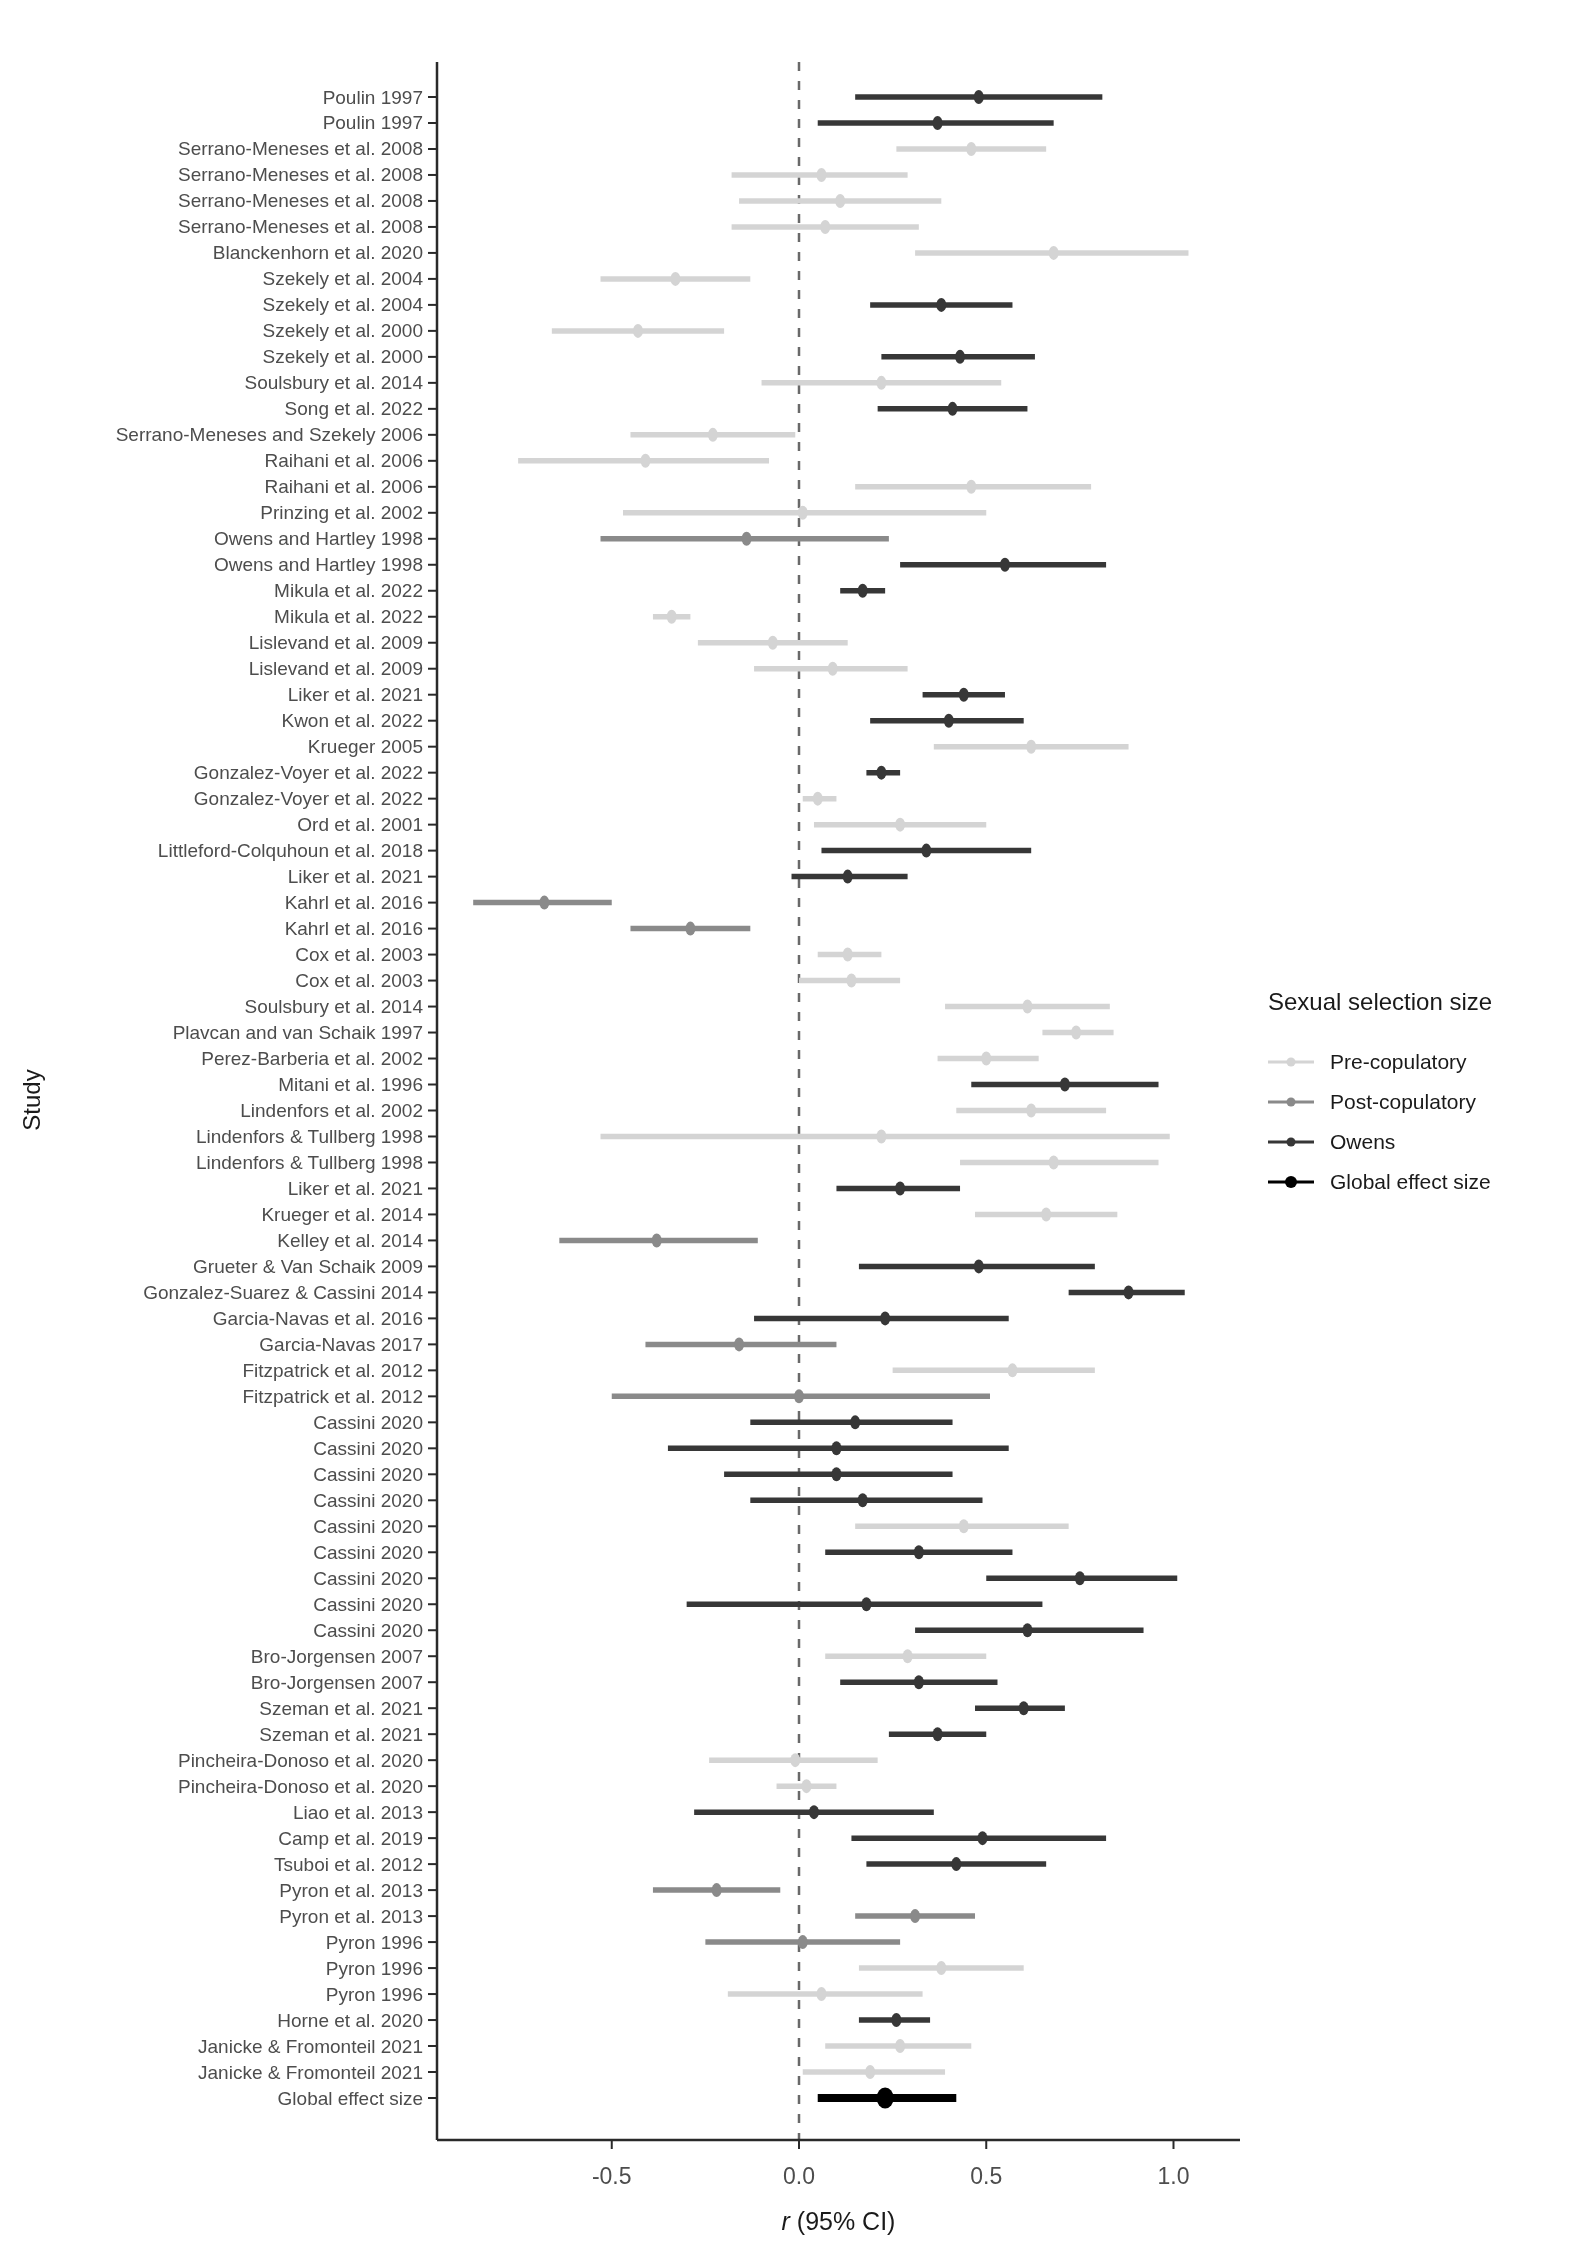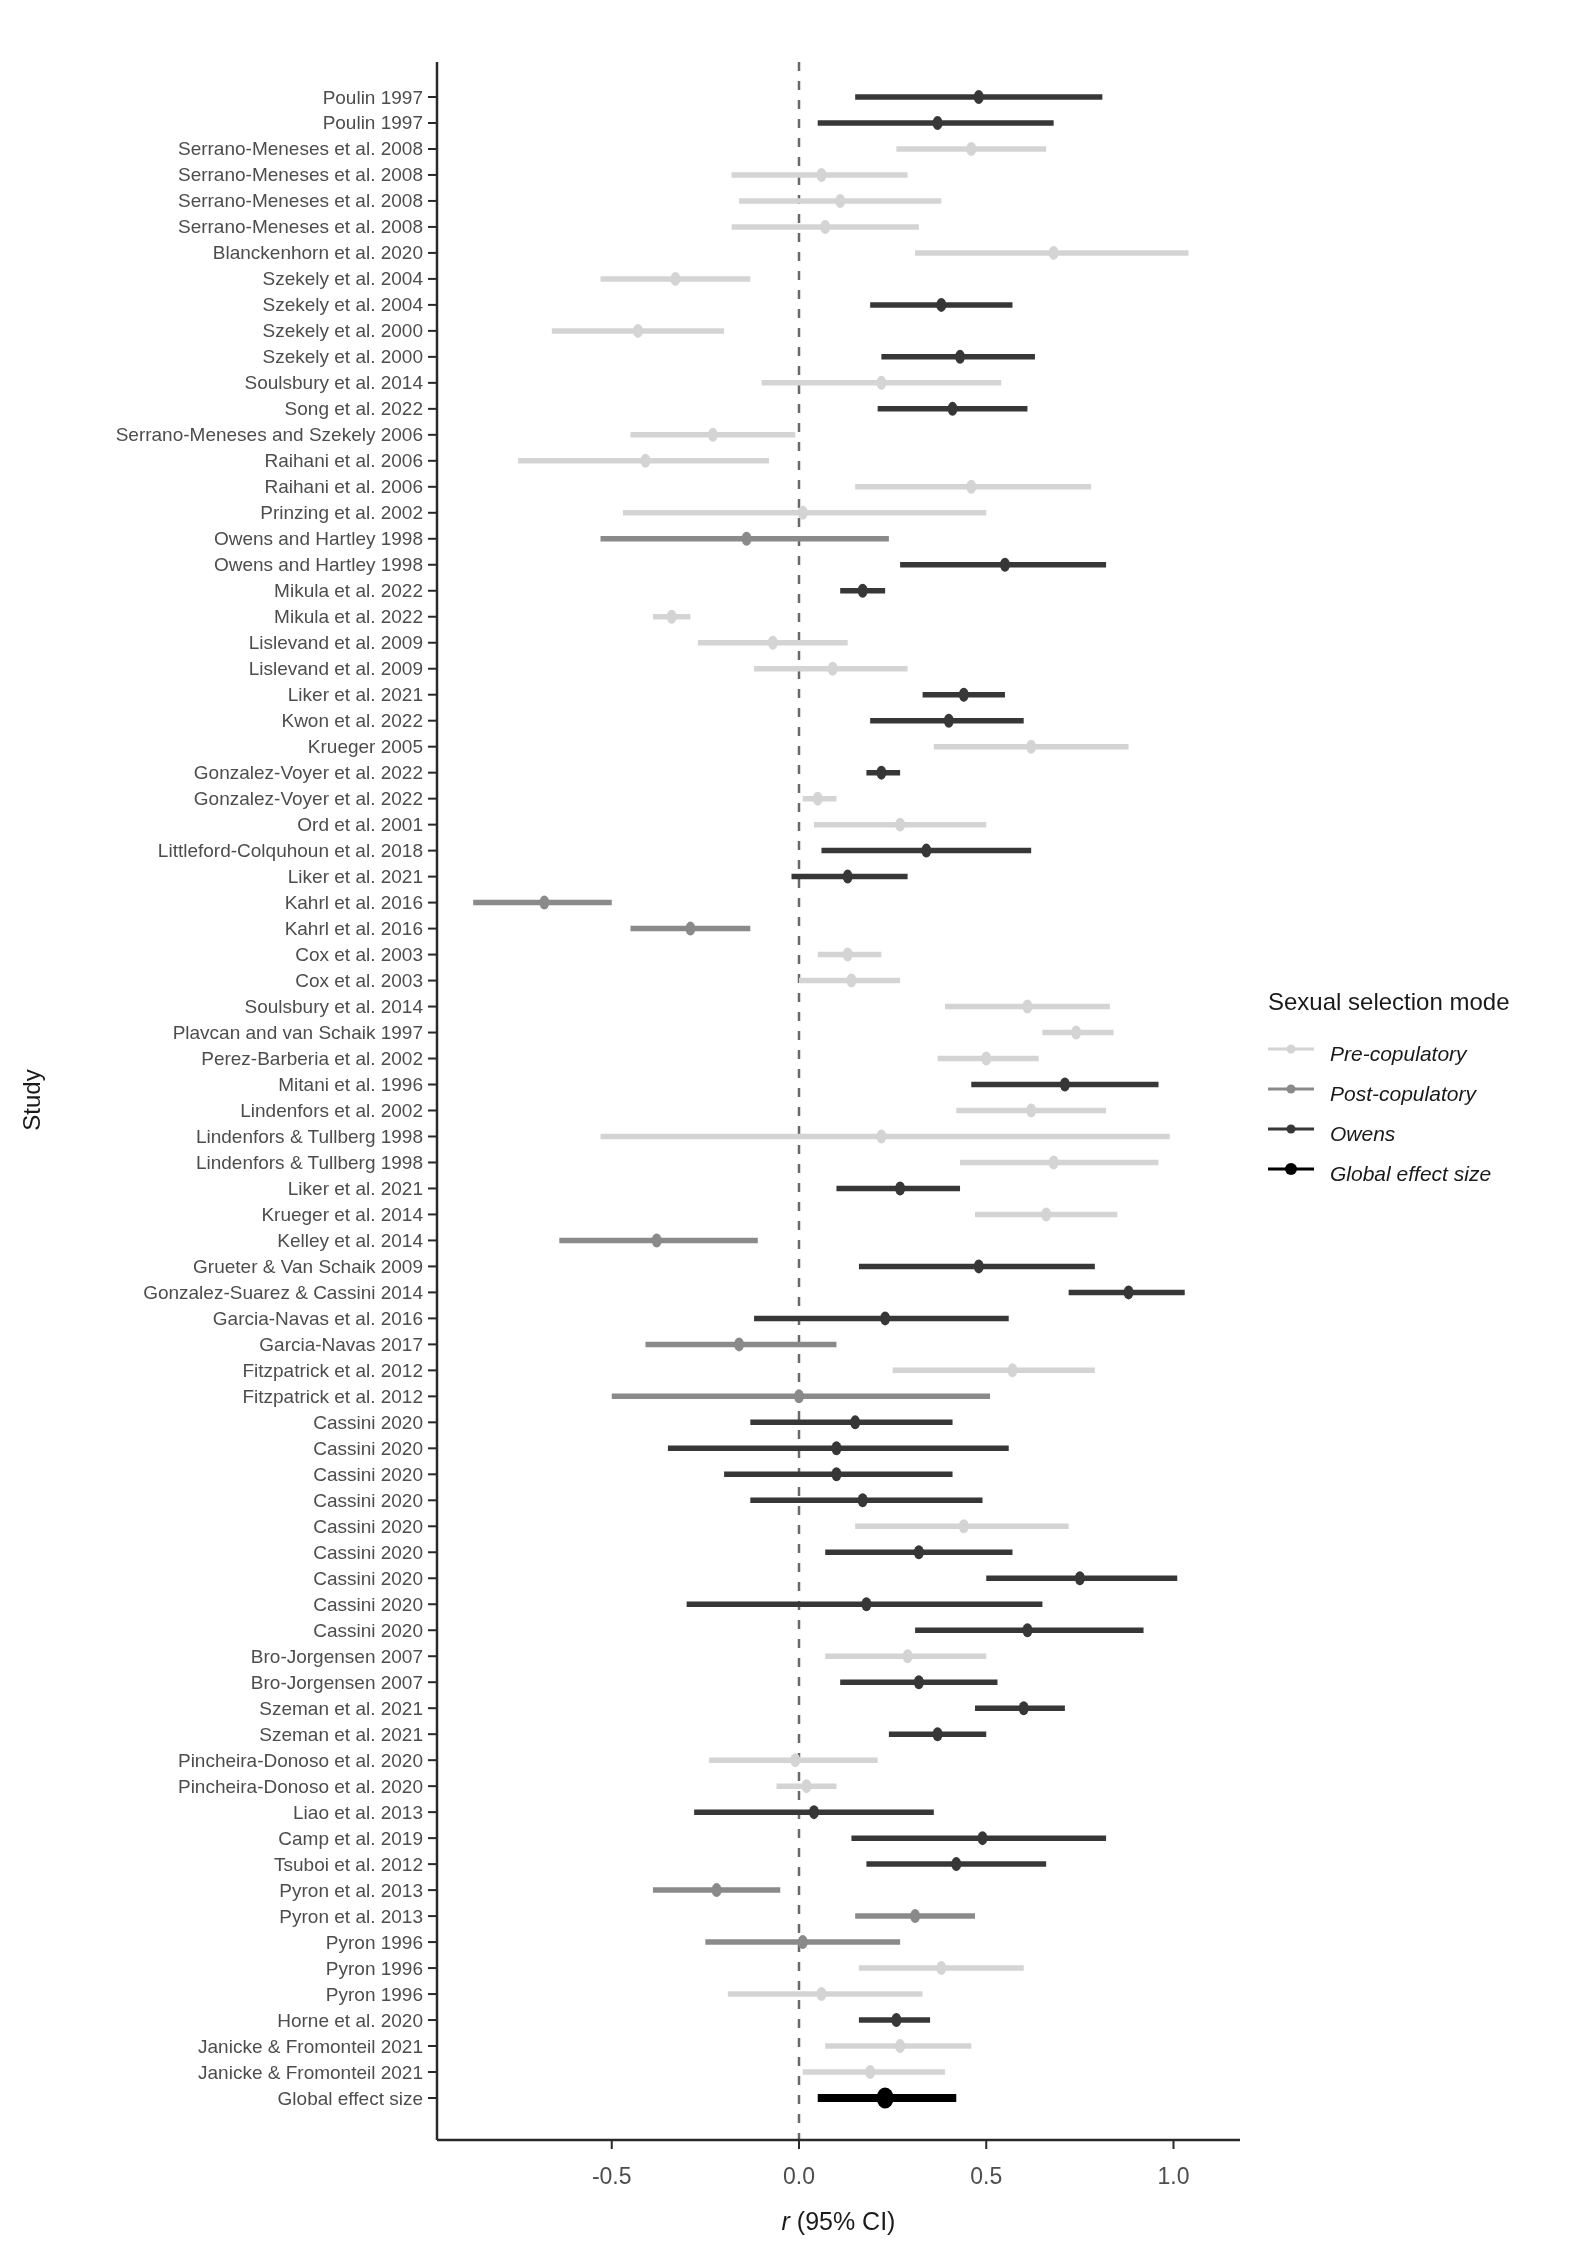--- a/index.html
+++ b/index.html
@@ -4,21 +4,21 @@
 <style>
   html,body{margin:0;padding:0;background:#ffffff;}
   body{width:1587px;height:2244px;position:relative;overflow:hidden;
        font-family:"Liberation Sans", sans-serif;}
   .figure{position:absolute;inset:0;}
   svg text{font-family:"Liberation Sans", sans-serif;}
   .y-title{position:absolute;left:-28px;top:1100px;width:120px;text-align:center;
            transform:translateY(-50%) rotate(-90deg);font-size:24px;color:#1a1a1a;}
   .legend{position:absolute;left:1268px;top:988px;}
   .legend-title{font-size:24px;color:#1a1a1a;margin-bottom:26px;}
-  .legend-entry{display:flex;align-items:flex-start;height:40px;font-style:italic;}
+  .legend-entry{display:flex;align-items:center;height:40px;}
   .legend-marker{position:relative;width:46px;height:14px;margin-right:16px;flex:0 0 auto;}
   .legend-marker .lm-line{position:absolute;left:0;right:0;top:50%;height:3px;transform:translateY(-50%);}
   .legend-marker .lm-dot{position:absolute;left:50%;top:50%;transform:translate(-50%,-50%);border-radius:50%;}
   .legend-label{font-size:21px;color:#1a1a1a;white-space:nowrap;}
 </style>
 </head>
 <body>
 
 <div class="figure">
 
@@ -345,21 +345,21 @@
       <ellipse cx="870.155" cy="2072.012987012987" rx="5" ry="7" fill="#d4d4d4"></ellipse>
       <line x1="428" x2="437" y1="2098" y2="2098" stroke="#2a2a2a" stroke-width="2"></line>
       <text x="423" y="2104.5" text-anchor="end" font-size="19" fill="#4d4d4d">Global effect size</text>
       <line x1="817.725" x2="956.29" y1="2098" y2="2098" stroke="#000000" stroke-width="8" stroke-linecap="butt"></line>
       <ellipse cx="885.135" cy="2098" rx="8.5" ry="10.5" fill="#000000"></ellipse>
     </svg>
 
   <div class="y-title">Study</div>
 
   <div class="legend">
-    <div class="legend-title">Sexual selection mode</div>
+    <div class="legend-title">Sexual selection size</div>
     <div id="legend-entries">
     <div class="legend-entry">
       <span class="legend-marker">
         <span class="lm-line" style="background: rgb(212, 212, 212);"></span>
             <span class="lm-dot" style="background: rgb(212, 212, 212); height: 9px; width: 9px;"></span>
       </span>
       <span class="legend-label">Pre-copulatory</span>
     </div>
 
     <div class="legend-entry">

